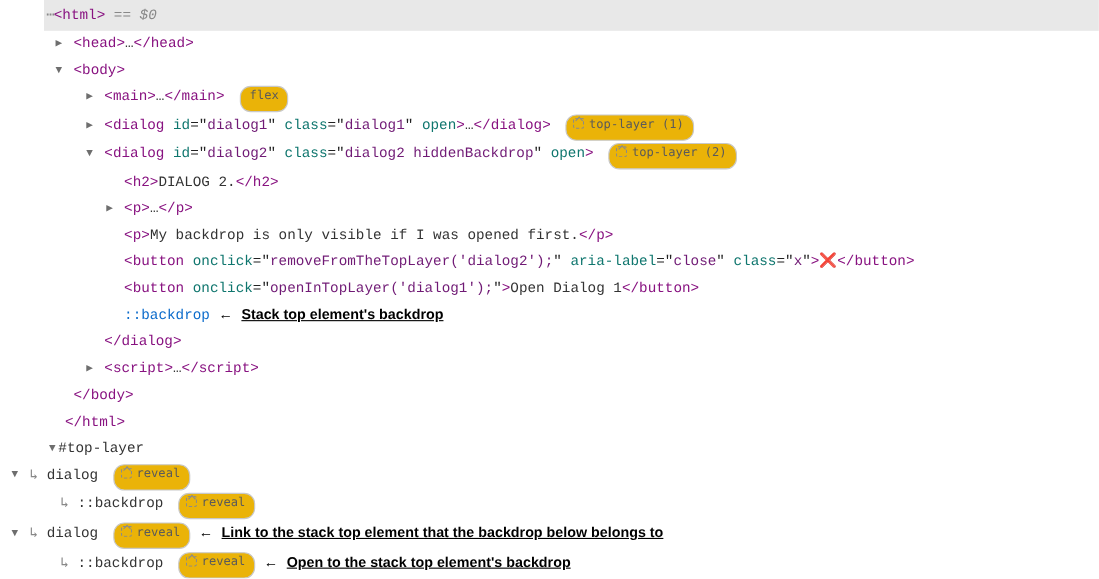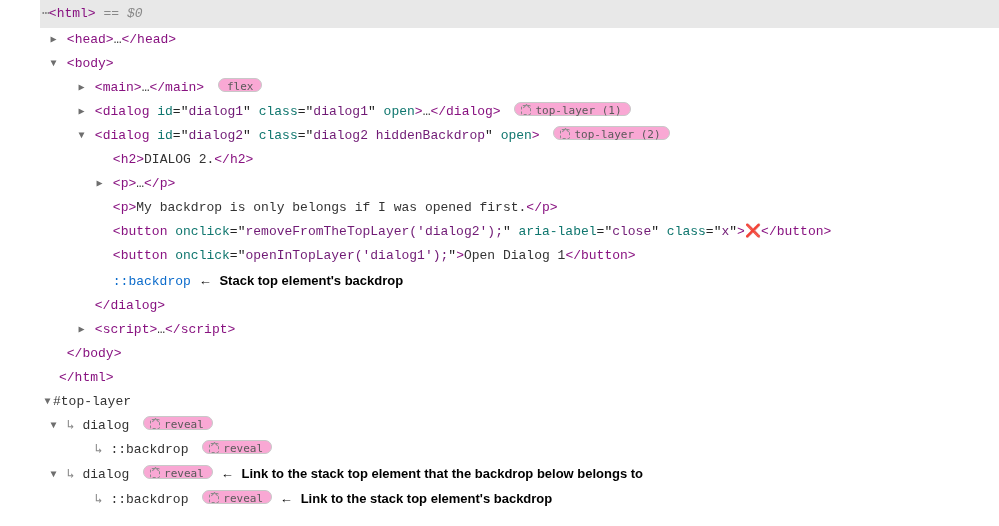--- a/index.html
+++ b/index.html
@@ -22,49 +22,50 @@
   .attr-name { color: #0f766e; }
   .attr-val { color: #701a75; }
   .eq, .quote { color: #222; }
   .console-var { color: #888; font-style: italic; }
   .text-node { color: #333; }
   .pseudo { color: #0b6bcb; }
   .annot {
     font-family: Arial, Helvetica, sans-serif;
     font-weight: 700;
     color: #000;
+    text-decoration: underline;
   }
   .arrow { font-family: Arial, Helvetica, sans-serif; color:#000; }
   .toggle {
     display: inline-block;
     width: 11px;
     text-align: center;
     color: #6e6e6e;
     font-size: 10px;
     vertical-align: 1px;
     cursor: default;
   }
   .no-toggle { display:inline-block; width:11px; }
   .row { white-space: pre; padding-left: 2px; margin-left: 40px; }
   .ind1 { padding-left: 8px; }
   .ind2 { padding-left: 36px; }
   .ind3 { padding-left: 54px; }
   .badge {
     display: inline-block;
     vertical-align: 1px;
-    background: #f9a8d4;
+    background: #eab308;
     border: 1px solid #c8c8c8;
     border-radius: 10px;
     padding: 0px 8px 0px 6px;
     margin-left: 6px;
     font-family: Menlo, Consolas, monospace;
     font-size: 11px;
     color: #5a5a5a;
     line-height: 16px;
-    height: 14px;
+    height: 24px;
   }
   .badge-plain { padding: 0 8px; }
   .badge .icon {
     display: inline-block;
     width: 10px; height: 10px;
     border: 1px dashed #8a8a8a;
     border-radius: 2px;
     margin-right: 4px;
     vertical-align: -1px;
     position: relative;
@@ -72,42 +73,42 @@
   .badge .icon::after{
     content:"";
     position:absolute; left:2px; top:-1px;
     width:4px; height:4px;
     border-top:1px solid #8a8a8a;
     border-right:1px solid #8a8a8a;
     transform: rotate(-45deg);
   }
   .x-glyph { color: #d60000; font-weight: bold; }
   .return-sym { color: #888; }
-  .tl-row { white-space: pre; margin-left: 40px; }
+  .tl-row { white-space: pre; }
 </style>
 </head>
 <body>
 
 <div class="highlight-row row"><span class="ellipsis">⋯</span><span class="angle">&lt;</span><span class="tag-name">html</span><span class="angle">&gt;</span><span class="console-var"><span> == </span><span>$0</span></span></div>
 
 <div class="row ind1"><span class="toggle">▶</span> <span class="angle">&lt;</span><span class="tag-name">head</span><span class="angle">&gt;</span><span class="text-node">…</span><span class="angle">&lt;/</span><span class="tag-name">head</span><span class="angle">&gt;</span></div>
 
 <div class="row ind1"><span class="toggle">▼</span> <span class="angle">&lt;</span><span class="tag-name">body</span><span class="angle">&gt;</span></div>
 
 <div class="row ind2"><span class="toggle">▶</span> <span class="angle">&lt;</span><span class="tag-name">main</span><span class="angle">&gt;</span><span class="text-node">…</span><span class="angle">&lt;/</span><span class="tag-name">main</span><span class="angle">&gt;</span> <span class="badge badge-plain">flex</span></div>
 
 <div class="row ind2"><span class="toggle">▶</span> <span class="angle">&lt;</span><span class="tag-name">dialog</span> <span class="attr-name">id</span><span class="eq">=</span><span class="quote">"</span><span class="attr-val">dialog1</span><span class="quote">"</span> <span class="attr-name">class</span><span class="eq">=</span><span class="quote">"</span><span class="attr-val">dialog1</span><span class="quote">"</span> <span class="attr-name">open</span><span class="angle">&gt;</span><span class="text-node">…</span><span class="angle">&lt;/</span><span class="tag-name">dialog</span><span class="angle">&gt;</span> <span class="badge"><span class="icon"></span><span>top-layer (1)</span></span></div>
 
 <div class="row ind2"><span class="toggle">▼</span> <span class="angle">&lt;</span><span class="tag-name">dialog</span> <span class="attr-name">id</span><span class="eq">=</span><span class="quote">"</span><span class="attr-val">dialog2</span><span class="quote">"</span> <span class="attr-name">class</span><span class="eq">=</span><span class="quote">"</span><span class="attr-val">dialog2 hiddenBackdrop</span><span class="quote">"</span> <span class="attr-name">open</span><span class="angle">&gt;</span> <span class="badge"><span class="icon"></span><span>top-layer (2)</span></span></div>
 
 <div class="row ind3"><span class="no-toggle"></span> <span class="angle">&lt;</span><span class="tag-name">h2</span><span class="angle">&gt;</span><span class="text-node">DIALOG 2.</span><span class="angle">&lt;/</span><span class="tag-name">h2</span><span class="angle">&gt;</span></div>
 
 <div class="row ind3"><span class="toggle">▶</span> <span class="angle">&lt;</span><span class="tag-name">p</span><span class="angle">&gt;</span><span class="text-node">…</span><span class="angle">&lt;/</span><span class="tag-name">p</span><span class="angle">&gt;</span></div>
 
-<div class="row ind3"><span class="no-toggle"></span> <span class="angle">&lt;</span><span class="tag-name">p</span><span class="angle">&gt;</span><span class="text-node">My backdrop is only belongs if I was opened first.</span><span class="angle">&lt;/</span><span class="tag-name">p</span><span class="angle">&gt;</span></div>
+<div class="row ind3"><span class="no-toggle"></span> <span class="angle">&lt;</span><span class="tag-name">p</span><span class="angle">&gt;</span><span class="text-node">My backdrop is only visible if I was opened first.</span><span class="angle">&lt;/</span><span class="tag-name">p</span><span class="angle">&gt;</span></div>
 
 <div class="row ind3"><span class="no-toggle"></span> <span class="angle">&lt;</span><span class="tag-name">button</span> <span class="attr-name">onclick</span><span class="eq">=</span><span class="quote">"</span><span class="attr-val">removeFromTheTopLayer('dialog2');</span><span class="quote">"</span> <span class="attr-name">aria-label</span><span class="eq">=</span><span class="quote">"</span><span class="attr-val">close</span><span class="quote">"</span> <span class="attr-name">class</span><span class="eq">=</span><span class="quote">"</span><span class="attr-val">x</span><span class="quote">"</span><span class="angle">&gt;</span><span class="x-glyph">❌</span><span class="angle">&lt;/</span><span class="tag-name">button</span><span class="angle">&gt;</span></div>
 
 <div class="row ind3"><span class="no-toggle"></span> <span class="angle">&lt;</span><span class="tag-name">button</span> <span class="attr-name">onclick</span><span class="eq">=</span><span class="quote">"</span><span class="attr-val">openInTopLayer('dialog1');</span><span class="quote">"</span><span class="angle">&gt;</span><span class="text-node">Open Dialog 1</span><span class="angle">&lt;/</span><span class="tag-name">button</span><span class="angle">&gt;</span></div>
 
 <div class="row ind3"><span class="no-toggle"></span> <span class="pseudo">::backdrop</span> <span class="arrow">←</span> <span class="annot">Stack top element's backdrop</span></div>
 
 <div class="row ind2"><span class="no-toggle"></span> <span class="angle">&lt;/</span><span class="tag-name">dialog</span><span class="angle">&gt;</span></div>
 
 <div class="row ind2"><span class="toggle">▶</span> <span class="angle">&lt;</span><span class="tag-name">script</span><span class="angle">&gt;</span><span class="text-node">…</span><span class="angle">&lt;/</span><span class="tag-name">script</span><span class="angle">&gt;</span></div>
@@ -117,13 +118,13 @@
 <div class="row" style="padding-left:8px"><span class="no-toggle"></span><span class="angle">&lt;/</span><span class="tag-name">html</span><span class="angle">&gt;</span></div>
 
 <div class="row"><span class="toggle">▼</span><span class="text-node">#top-layer</span></div>
 
 <div class="tl-row ind1"><span class="toggle">▼</span> <span class="return-sym">↳</span> <span class="text-node">dialog</span> <span class="badge"><span class="icon"></span><span>reveal</span></span></div>
 
 <div class="tl-row ind2"><span class="no-toggle"></span> <span class="return-sym">↳</span> <span class="text-node">::backdrop</span> <span class="badge"><span class="icon"></span><span>reveal</span></span></div>
 
 <div class="tl-row ind1"><span class="toggle">▼</span> <span class="return-sym">↳</span> <span class="text-node">dialog</span> <span class="badge"><span class="icon"></span><span>reveal</span></span> <span class="arrow">←</span> <span class="annot">Link to the stack top element that the backdrop below belongs to</span></div>
 
-<div class="tl-row ind2"><span class="no-toggle"></span> <span class="return-sym">↳</span> <span class="text-node">::backdrop</span> <span class="badge"><span class="icon"></span><span>reveal</span></span> <span class="arrow">←</span> <span class="annot">Link to the stack top element's backdrop</span></div>
+<div class="tl-row ind2"><span class="no-toggle"></span> <span class="return-sym">↳</span> <span class="text-node">::backdrop</span> <span class="badge"><span class="icon"></span><span>reveal</span></span> <span class="arrow">←</span> <span class="annot">Open to the stack top element's backdrop</span></div>
 
 </body></html>

